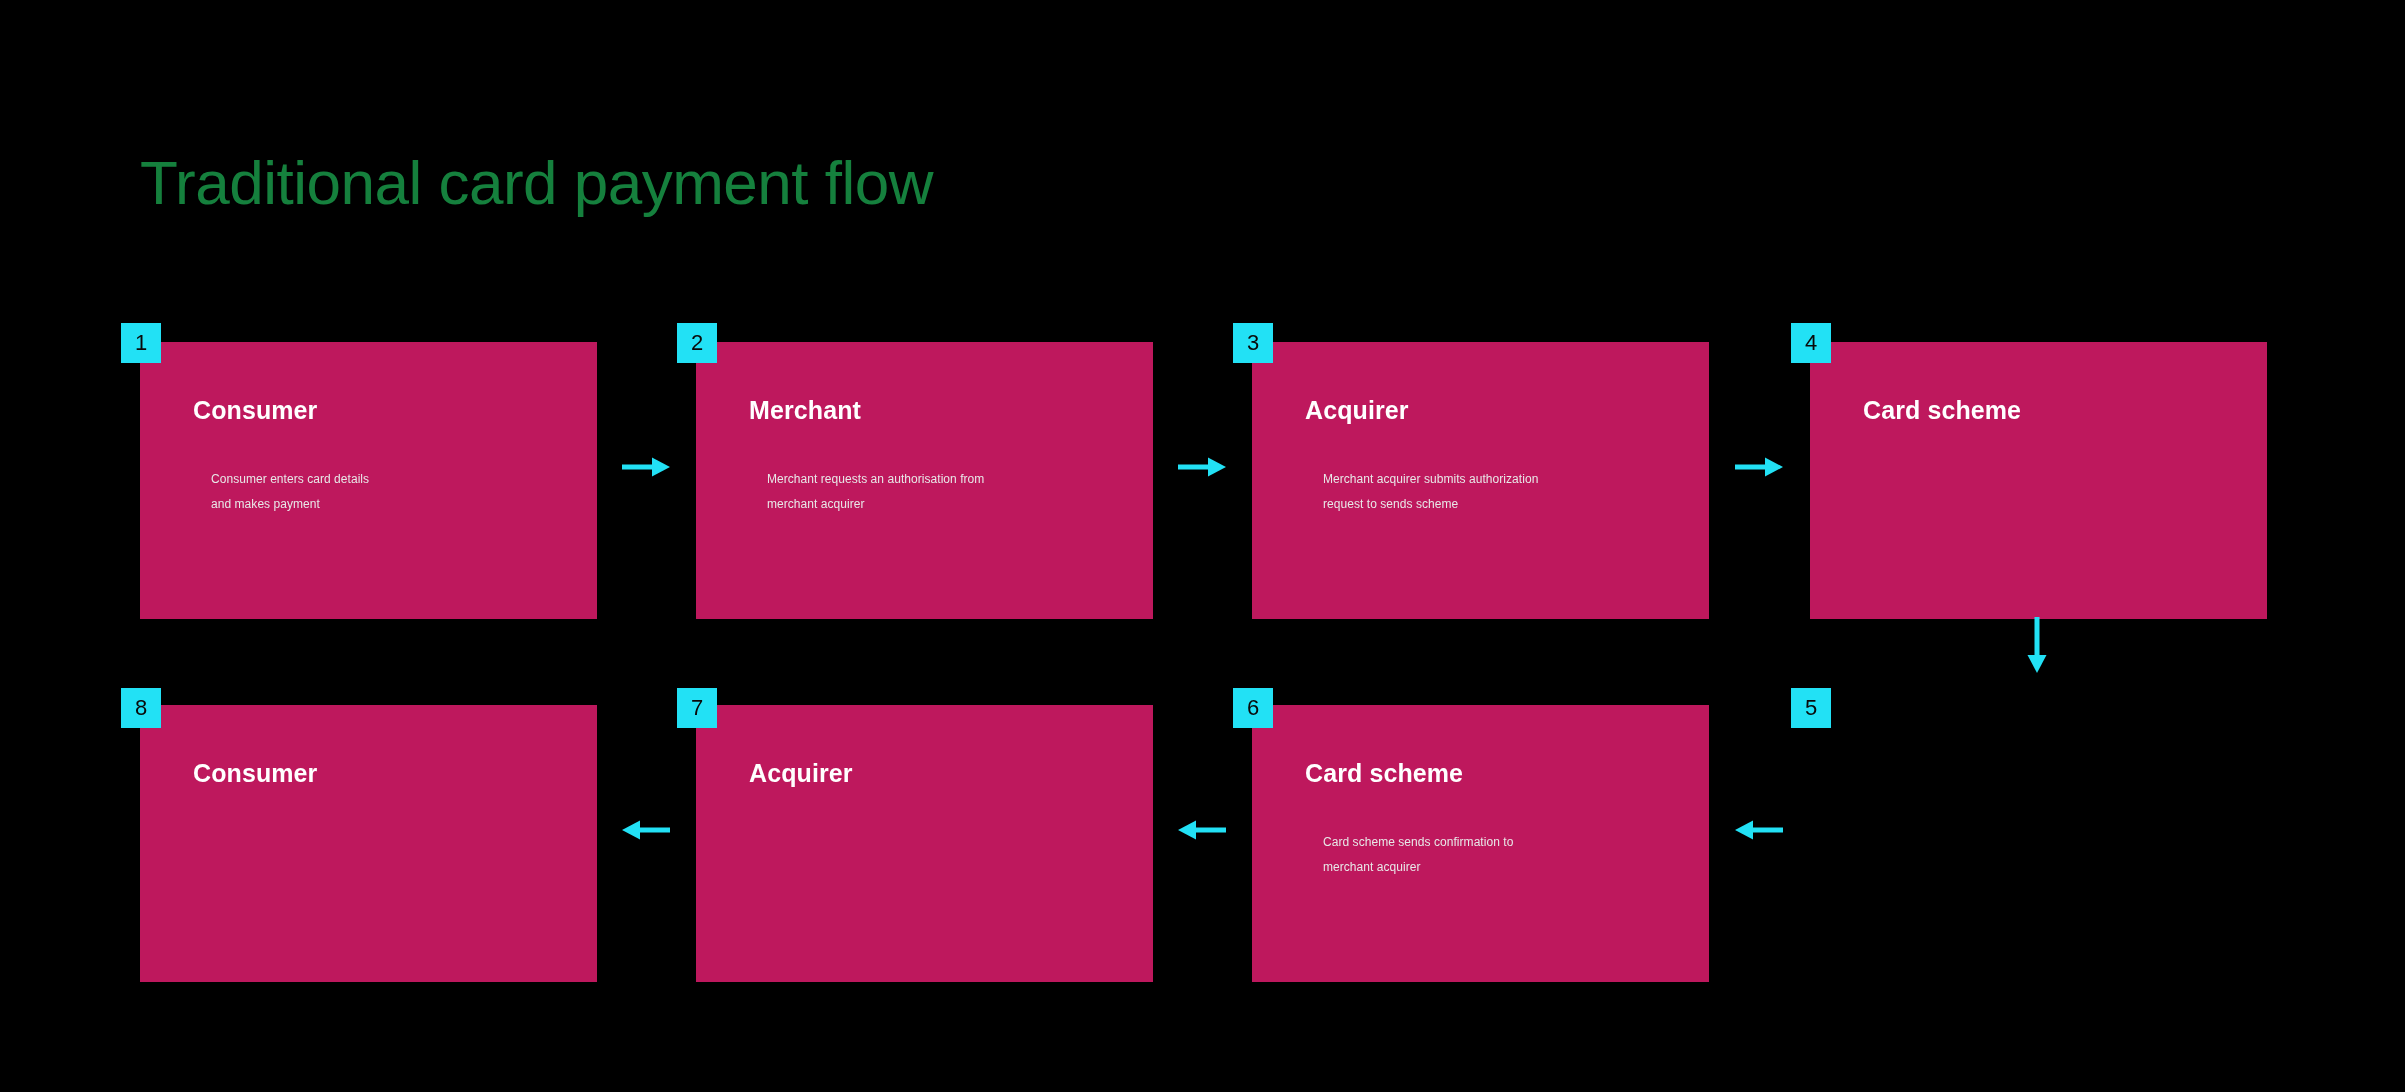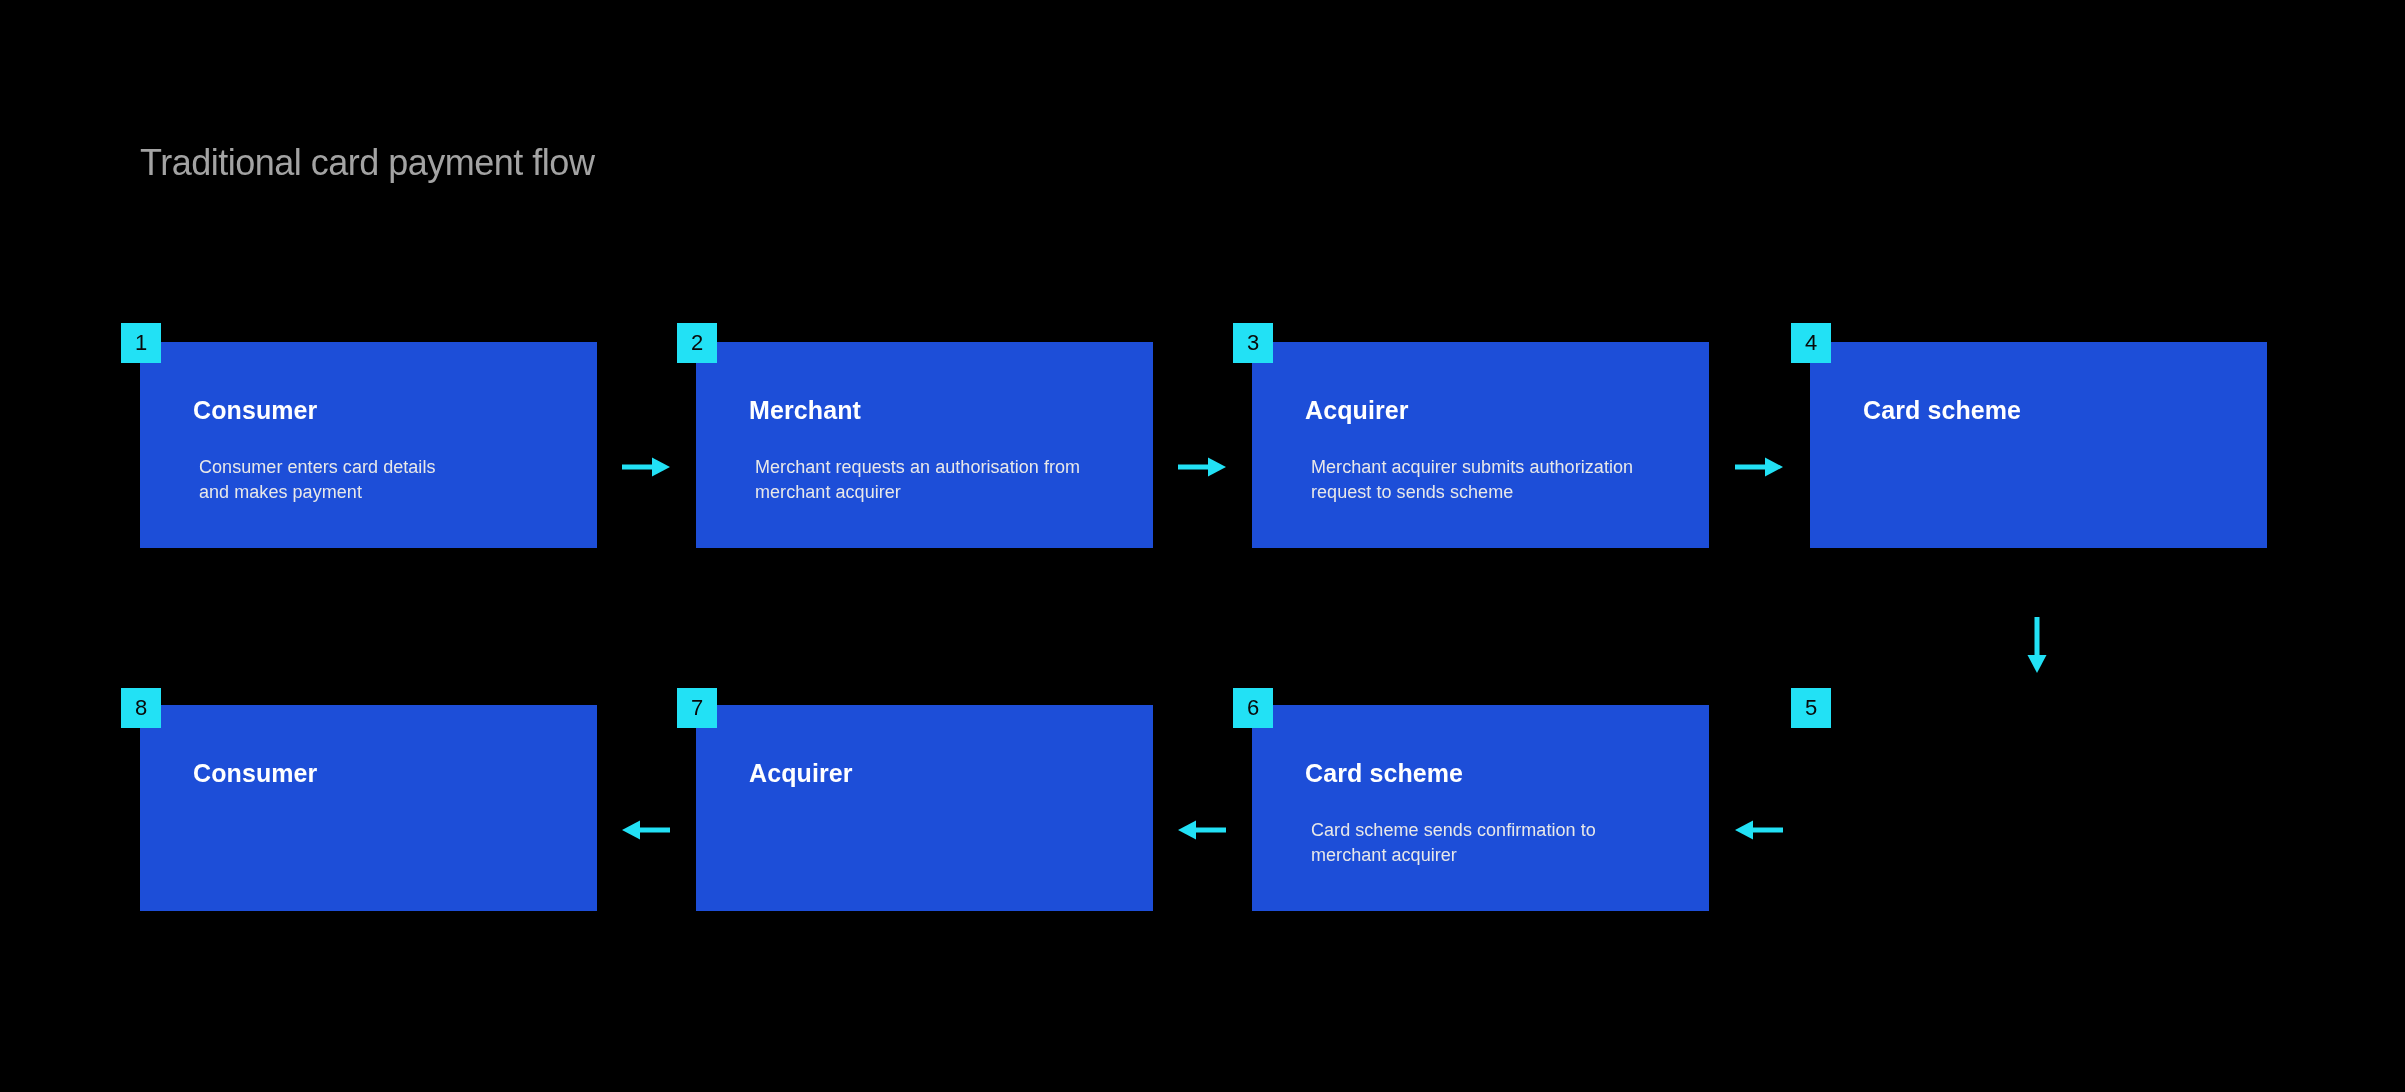--- a/index.html
+++ b/index.html
@@ -19,43 +19,43 @@
     position: relative;
     width: 2405px;
     height: 1092px;
     background: #000000;
   }
 
   
   .page-title {
     position: absolute;
     left: 140px;
-    top: 134px;
-    font-size: 36px;
+    top: 154px;
+    font-size: 62px;
     line-height: 58px;
     font-weight: 400;
     letter-spacing: -0.5px;
-    color: #a3a3a3;
+    color: #15803d;
     white-space: nowrap;
   }
 
   
   .flow {
     position: absolute;
     left: 0;
     top: 0;
     width: 2405px;
     height: 1092px;
   }
 
   .card {
     position: absolute;
     width: 457px;
-    height: 206px;
-    background: #1d4ed8;
+    height: 277px;
+    background: #be185d;
     box-sizing: border-box;
   }
 
   .card-inner {
     position: absolute;
     left: 53px;
     top: 0;
     right: 28px;
     height: 100%;
     display: flex;
@@ -68,23 +68,23 @@
   .card-title {
     font-size: 25px;
     line-height: 30px;
     font-weight: 600;
     color: #ffffff;
     letter-spacing: 0.1px;
     margin: 0;
   }
 
   .card-desc {
-    margin: 6px;
+    margin: 18px;
     padding-top: 24px;
-    font-size: 18px;
+    font-size: 12px;
     line-height: 25px;
     font-weight: 400;
     color: #e8e8e8;
     letter-spacing: 0.05px;
     white-space: pre-line;
   }
 
   
   .badge {
     position: absolute;

